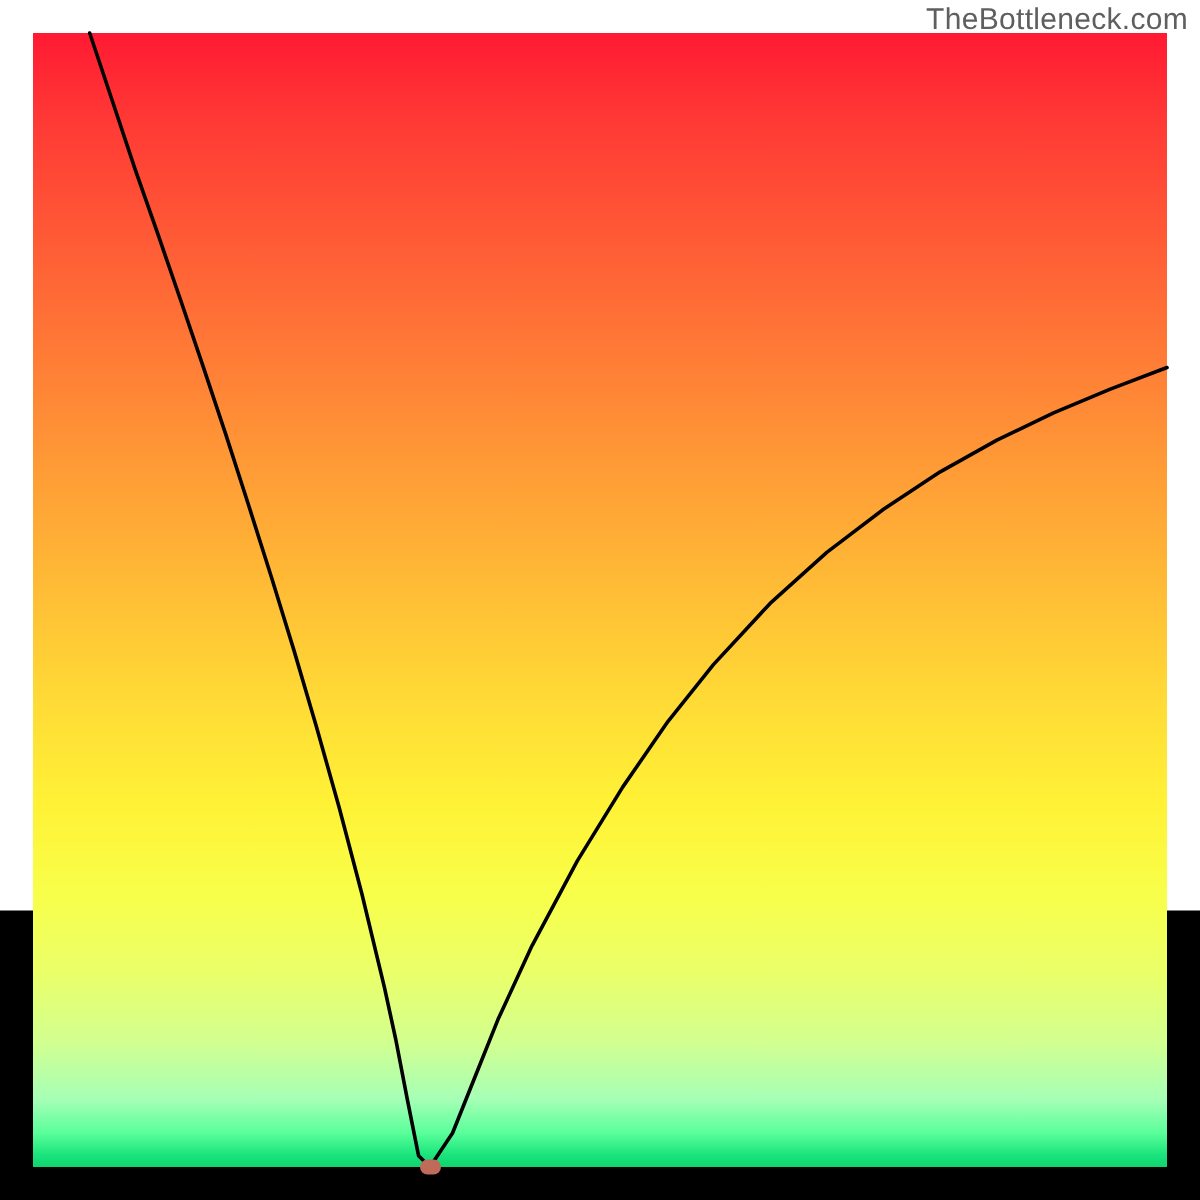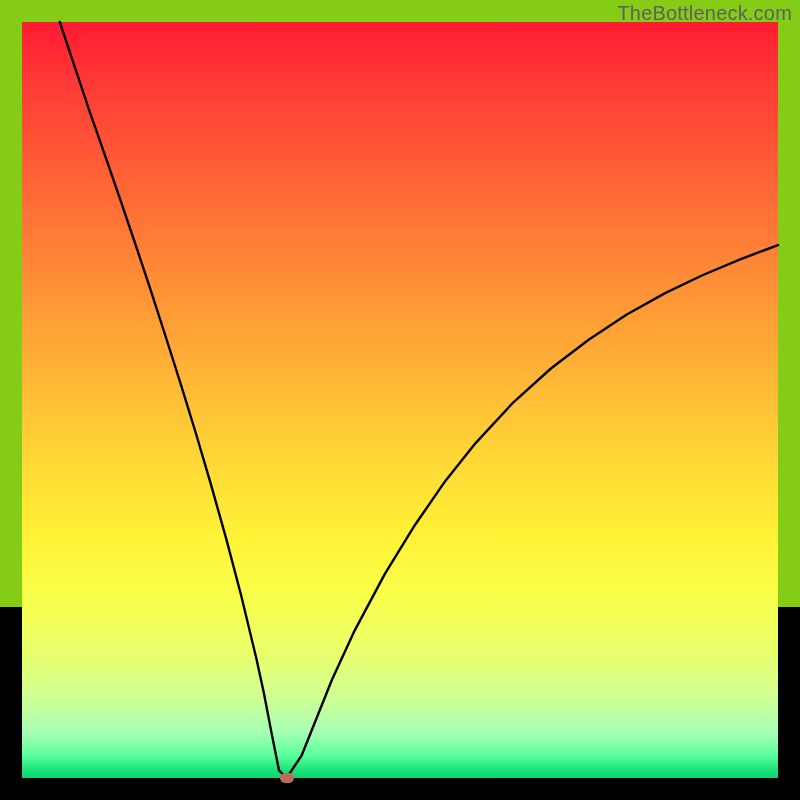--- a/index.html
+++ b/index.html
@@ -8,21 +8,21 @@
     width: 800px;
     height: 800px;
     background: #000;
     font-family: Arial, Helvetica, sans-serif;
     overflow: hidden;
   }
   .frame {
     position: relative;
     width: 800px;
     height: 607px;
-    background: #84cc16;
+    background: #ffffff;
   }
   .watermark {
     position: absolute;
     top: 2px;
     right: 8px;
     color: #5f5f5f;
     font-size: 20px;
     font-weight: 500;
     letter-spacing: 0.2px;
     z-index: 10;

